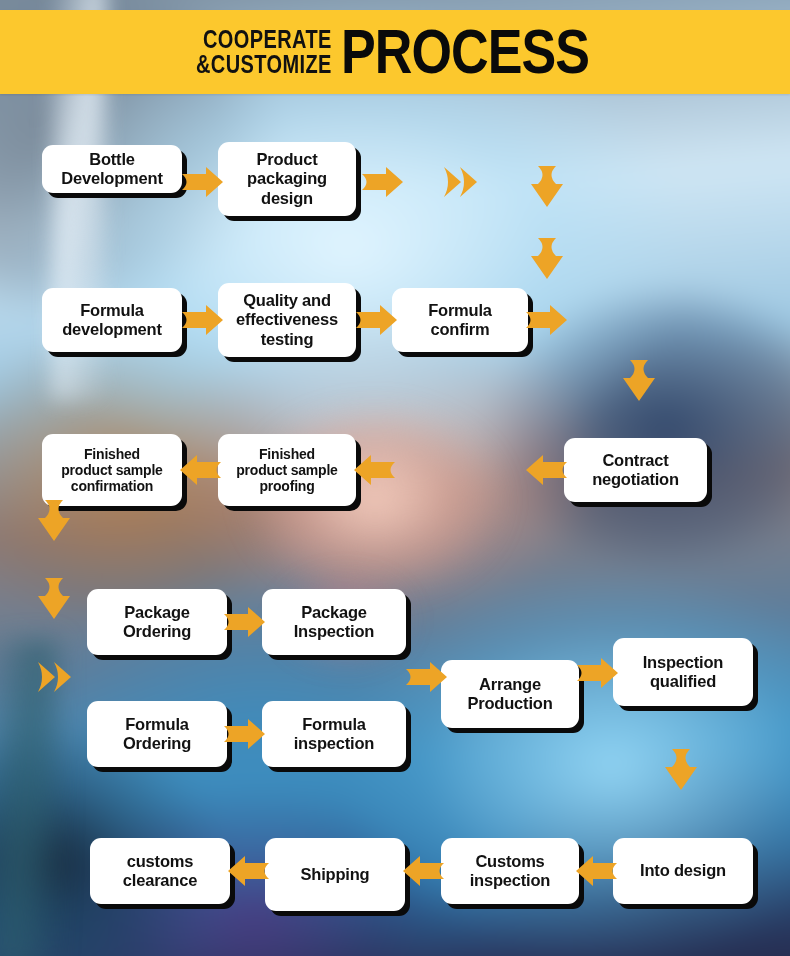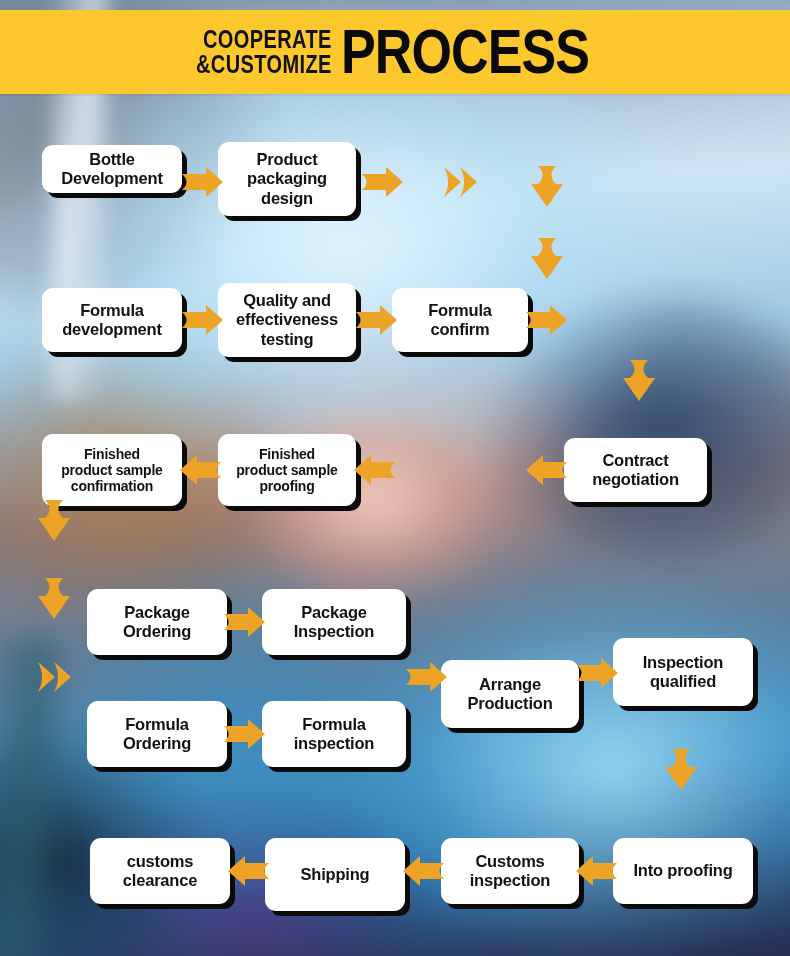--- a/index.html
+++ b/index.html
@@ -131,21 +131,21 @@
   <div class="node" style="left:564px; top:438px; width:143px; height:64px;">Contract<br>negotiation</div>
 
   <div class="node" style="left:87px;  top:589px; width:140px; height:66px;">Package<br>Ordering</div>
   <div class="node" style="left:262px; top:589px; width:144px; height:66px;">Package<br>Inspection</div>
   <div class="node" style="left:87px;  top:701px; width:140px; height:66px;">Formula<br>Ordering</div>
   <div class="node" style="left:262px; top:701px; width:144px; height:66px;">Formula<br>inspection</div>
 
   <div class="node" style="left:441px; top:640px; width:138px; height:68px;margin-top:20px;">Arrange<br>Production</div>
   <div class="node" style="left:613px; top:638px; width:140px; height:68px;">Inspection<br>qualified</div>
 
-  <div class="node" style="left:613px; top:838px; width:140px; height:66px;">Into proofing</div>
+  <div class="node" style="left:613px; top:838px; width:140px; height:66px;">Into design</div>
   <div class="node" style="left:441px; top:838px; width:138px; height:66px;">Customs<br>inspection</div>
   <div class="node" style="left:265px; top:838px; width:140px; height:73px;">Shipping</div>
   <div class="node" style="left:90px;  top:838px; width:140px; height:66px;">customs<br>clearance</div>
 
   <div class="arrow" style="left:182px;top:165px;">
     <svg width="42" height="34" viewBox="0 0 42 34">
         <path d="M0 9 L24 9 L24 2 L41 17 L24 32 L24 25 L0 25 Q9 17 0 9 Z" fill="#eda426"></path>
       </svg>
   </div>
   <div class="arrow" style="left:362px;top:165px;">

